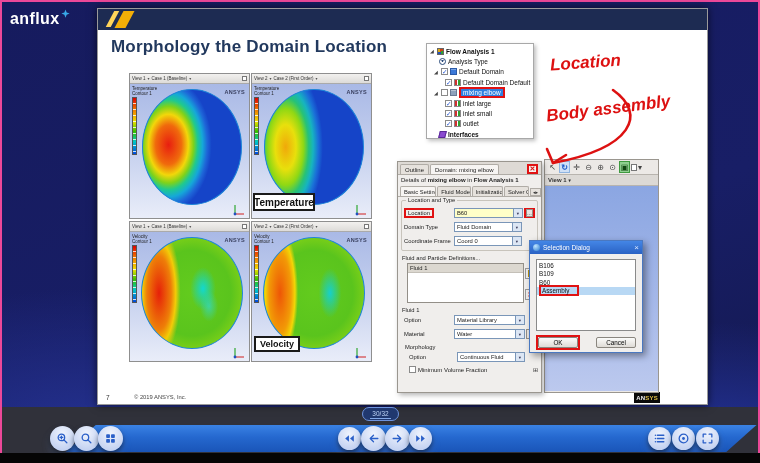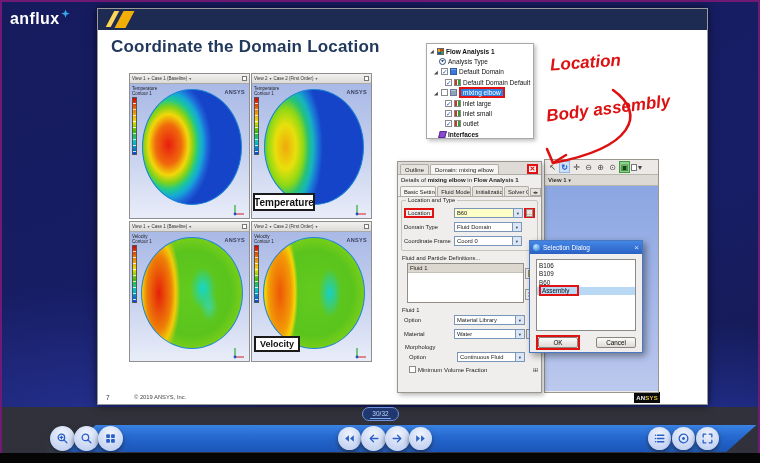--- a/index.html
+++ b/index.html
@@ -1,17 +1,17 @@
 <!DOCTYPE html>
 <html><head>
 <meta charset="utf-8">
 <style>
   * { margin:0; padding:0; box-sizing:border-box; font-family:"Liberation Sans", sans-serif; }
   body { background:#000; }
-  #app { position:relative; width:760px; height:463px; background:#701a75; overflow:hidden; }
+  #app { position:relative; width:760px; height:463px; background:#ec4899; overflow:hidden; }
 
   
   .stage { position:absolute; left:2px; top:2px; width:756px; height:451px;
            background: radial-gradient(90% 70% at 12% 95%, #24318f 0%, rgba(36,49,143,0) 45%),
                        radial-gradient(80% 60% at 95% 95%, #223090 0%, rgba(34,48,144,0) 40%),
                        linear-gradient(160deg, #161b5e 0%, #181e66 60%, #141950 100%); }
   .bottom-band { position:absolute; left:2px; top:407px; width:756px; height:46px; background:#30313a; }
   .bottom-black { position:absolute; left:0; top:453px; width:760px; height:10px; background:#050505; }
   .trapezoid { position:absolute; left:2px; top:425px; width:756px; height:27px;
                background: linear-gradient(180deg,#3a82e4 0%, #2568cf 45%, #1a55b8 100%);
@@ -172,21 +172,21 @@
 
   <div class="brand"><span>anflux</span><span class="spark"><svg width="9" height="9" viewBox="0 0 24 24">
           <path d="M12 1 L15 9 L23 12 L15 15 L12 23 L9 15 L1 12 L9 9 Z" fill="#38a8e8"></path>
         </svg></span></div>
 
   <div class="slide">
     <div class="slide-topbar">
       <div class="gold1"></div>
       <div class="gold2"></div>
     </div>
-    <div class="slide-title">Coordinate the Domain Location</div>
+    <div class="slide-title">Morphology the Domain Location</div>
 
     <div class="plot" style="left:31px; top:64px; height:146px;">
       <div class="plot-head">
         <span>View 1</span>
           <span class="tri">▾</span>
         <span>Case 1 (Baseline)</span>
           <span class="tri">▾</span>
         <span class="winbox"></span>
       </div>
       <div class="plot-body" style="height:134px;">

